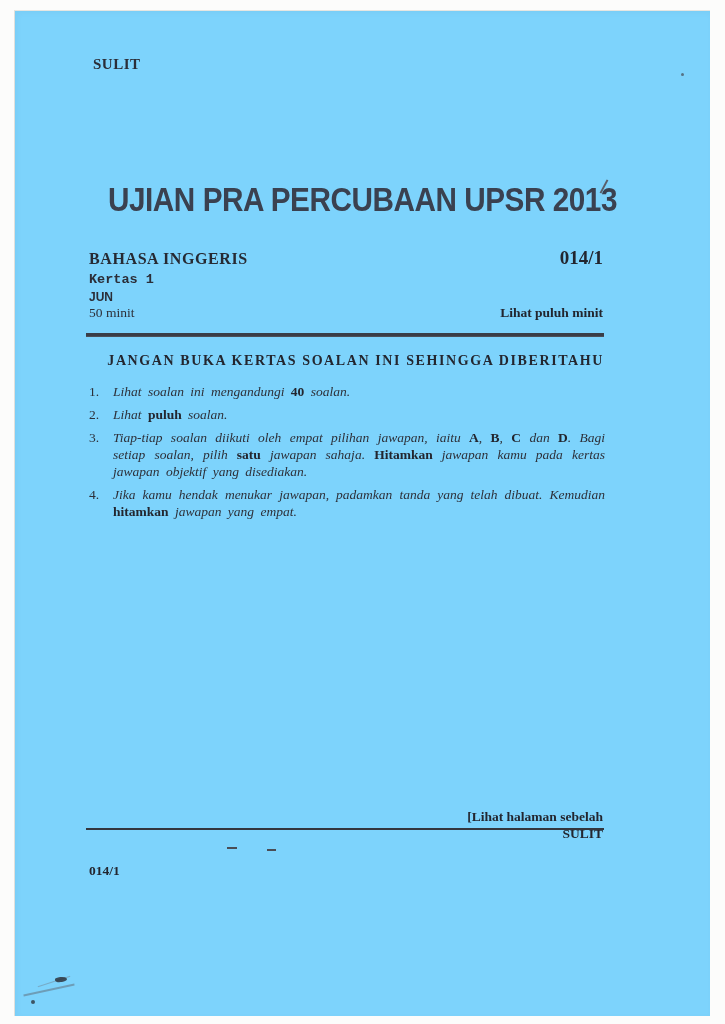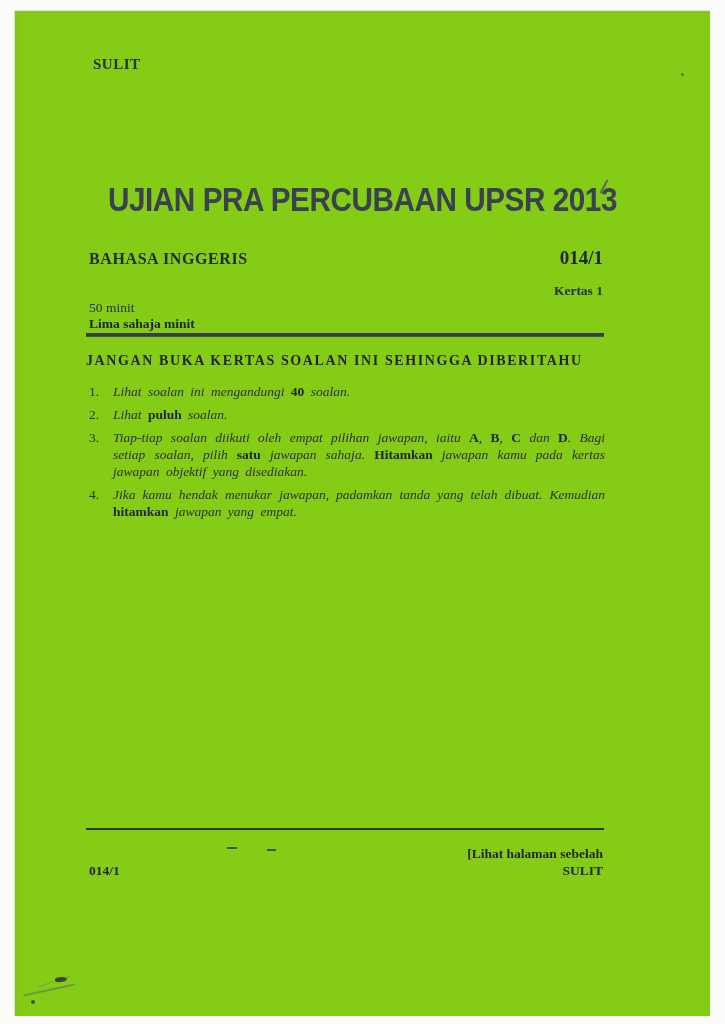--- a/index.html
+++ b/index.html
@@ -8,21 +8,21 @@
     background: #fcfcfb;
     font-family: "Liberation Serif", serif;
     color: #2d3039;
     position: relative;
     overflow: hidden;
   }
   .paper {
     position: absolute;
     left: 14px; top: 10px;
     width: 696px; height: 1006px;
-    background: #84cc16;
+    background: #7dd3fc;
     border-left: 1px solid #e0e0dc;
     border-top: 1px solid #e6e6e2;
     box-shadow: inset 2px 2px 6px rgba(0,0,0,0.03);
   }
   .confidential-top {
     position: absolute;
     left: 78px; top: 45px;
     font-weight: bold;
     font-size: 15px;
     letter-spacing: 0.5px;
@@ -44,72 +44,71 @@
     position: absolute;
     left: 588px; top: 168px;
     width: 2px; height: 15px;
     background: #5a5f6a;
     transform: rotate(28deg);
   }
   .header-block {
     position: absolute;
     left: 74px; top: 236px;
     width: 514px;
-    text-align: right;
   }
   .header-row {
     display: flex;
     justify-content: space-between;
     align-items: baseline;
   }
   .subject {
     font-weight: bold;
     font-size: 16px;
     letter-spacing: 0.6px;
     color: #262a33;
   }
   .paper-code {
     font-weight: bold;
     font-size: 19px;
     color: #22252e;
   }
   .kertas {
     font-weight: bold;
     font-size: 13.5px;
-    margin-top: 14px;
+    margin-top: 3px;
     color: #2b2e38;
+    font-family: Liberation Mono, monospace;
   }
   .month {
     font-family: "Liberation Sans", sans-serif;
     font-weight: bold;
     font-size: 12px;
     margin-top: 3px;
     color: #2b2e38;
   }
   .duration-row {
     display: flex;
     justify-content: space-between;
     align-items: baseline;
     margin-top: 1px;
-    flex-direction: column;
   }
   .duration-short { font-size: 13.5px; color: #2d3039; }
   .duration-long { font-weight: bold; font-size: 13.5px; color: #22252e; }
   .double-rule {
     position: absolute;
     left: 71px; top: 322px;
     width: 518px; height: 2px;
     border-top: 3px solid #393d47;
     border-bottom: 1px solid #4a4e58;
   }
   .notice {
     position: absolute;
     left: 71px; top: 342px;
     width: 518px;
-    text-align: left;
+    text-align: right;
     font-weight: bold;
     font-size: 14px;
     letter-spacing: 1.6px;
     color: #23262f;
   }
   .instructions {
     position: absolute;
     left: 74px; top: 372px;
     width: 516px;
     list-style: none;
@@ -141,21 +140,21 @@
   }
   .dash-mark {
     position: absolute;
     height: 2px;
     background: #4a4d55;
   }
   .dash-1 { left: 212px; top: 836px; width: 10px; }
   .dash-2 { left: 252px; top: 838px; width: 9px; }
   .footer-right {
     position: absolute;
-    left: 74px; top: 834px;
+    left: 74px; top: 797px;
     width: 514px;
     text-align: right;
     font-weight: bold;
     font-size: 13.5px;
     line-height: 17px;
     color: #23262f;
   }
   .footer-code {
     position: absolute;
     left: 74px; top: 852px;
@@ -202,23 +201,24 @@
 
   <div class="title">UJIAN PRA PERCUBAAN UPSR 2013</div>
   <div class="title-slash"></div>
 
   <div class="header-block">
     <div class="header-row">
       <span class="subject">BAHASA INGGERIS</span>
       <span class="paper-code">014/1</span>
     </div>
     <div class="kertas">Kertas 1</div>
+    <div class="month">JUN</div>
     <div class="duration-row">
       <span class="duration-short">50 minit</span>
-      <span class="duration-long">Lima sahaja minit</span>
+      <span class="duration-long">Lihat puluh minit</span>
     </div>
   </div>
 
   <div class="double-rule"></div>
 
   <div class="notice">JANGAN BUKA KERTAS SOALAN INI SEHINGGA DIBERITAHU</div>
 
   <ol class="instructions">
       <li class="instruction-item">
         <span class="num">1.</span>

